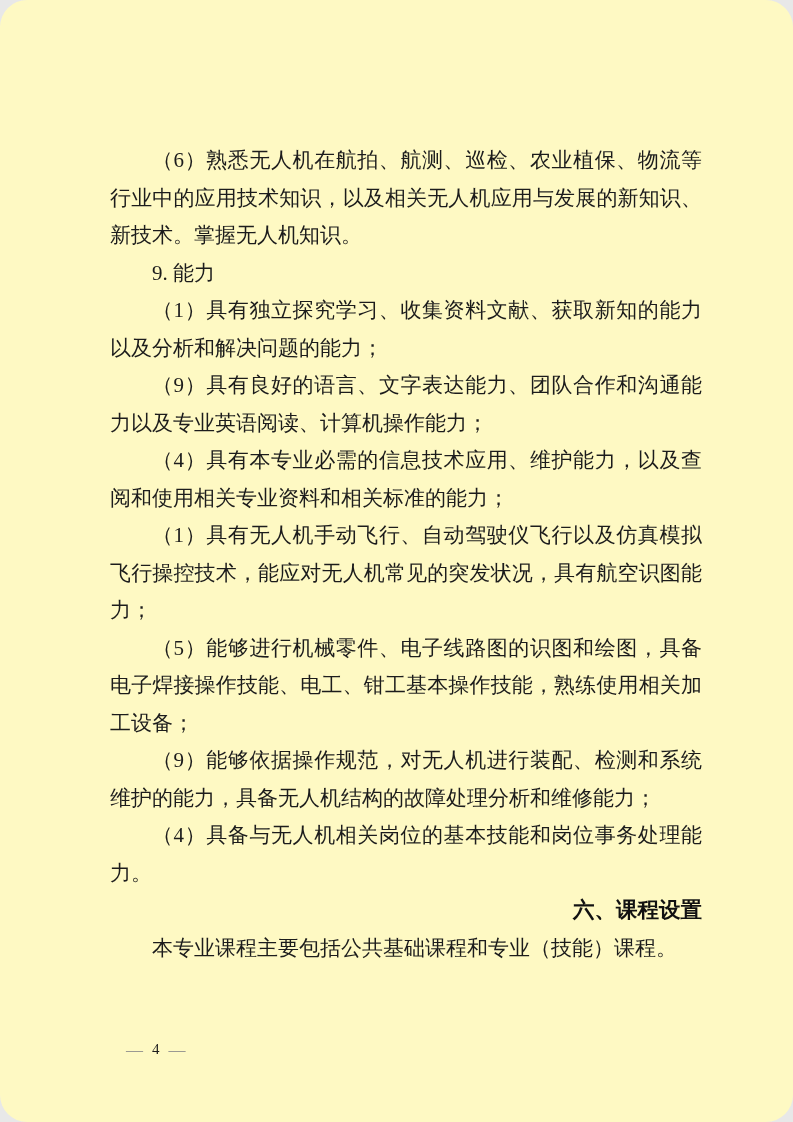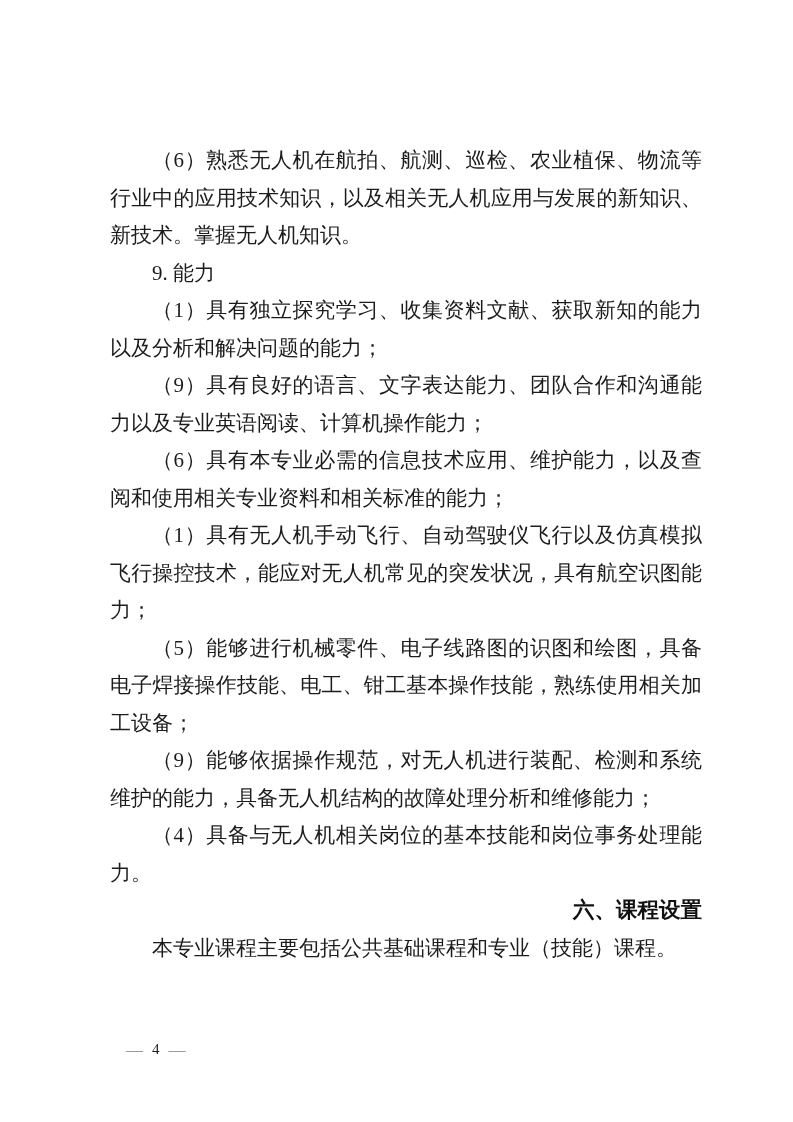--- a/index.html
+++ b/index.html
@@ -5,22 +5,23 @@
   html, body {
     margin: 0;
     padding: 0;
     background: #e8e8e8;
   }
   .page {
     position: relative;
     width: 793px;
     height: 1122px;
     margin: 0 auto;
-    background: #ffffff;
+    background: #fef9c3;
     overflow: hidden;
+    border-radius: 27px;
   }
   .content {
     position: absolute;
     left: 110px;
     top: 142px;
     width: 592px;
     font-family: "Liberation Serif", "DejaVu Serif", serif;
     font-size: 21px;
     line-height: 37.5px;
     color: #1c1c1c;
@@ -64,21 +65,21 @@
 </style>
 </head>
 <body>
 
 <div class="page">
   <div class="content">
     <p class="para">（6）熟悉无人机在航拍、航测、巡检、农业植保、物流等行业中的应用技术知识，以及相关无人机应用与发展的新知识、新技术。掌握无人机知识。</p>
     <p class="para">9. 能力</p>
     <p class="para">（1）具有独立探究学习、收集资料文献、获取新知的能力以及分析和解决问题的能力；</p>
     <p class="para">（9）具有良好的语言、文字表达能力、团队合作和沟通能力以及专业英语阅读、计算机操作能力；</p>
-    <p class="para">（6）具有本专业必需的信息技术应用、维护能力，以及查阅和使用相关专业资料和相关标准的能力；</p>
+    <p class="para">（4）具有本专业必需的信息技术应用、维护能力，以及查阅和使用相关专业资料和相关标准的能力；</p>
     <p class="para">（1）具有无人机手动飞行、自动驾驶仪飞行以及仿真模拟飞行操控技术，能应对无人机常见的突发状况，具有航空识图能力；</p>
     <p class="para">（5）能够进行机械零件、电子线路图的识图和绘图，具备电子焊接操作技能、电工、钳工基本操作技能，熟练使用相关加工设备；</p>
     <p class="para">（9）能够依据操作规范，对无人机进行装配、检测和系统维护的能力，具备无人机结构的故障处理分析和维修能力；</p>
     <p class="para">（4）具备与无人机相关岗位的基本技能和岗位事务处理能力。</p>
     <h2 class="heading">六、课程设置</h2>
     <p class="para">本专业课程主要包括公共基础课程和专业（技能）课程。</p>
   </div>
 
   <div class="footer">
     <span class="dash">—</span>

